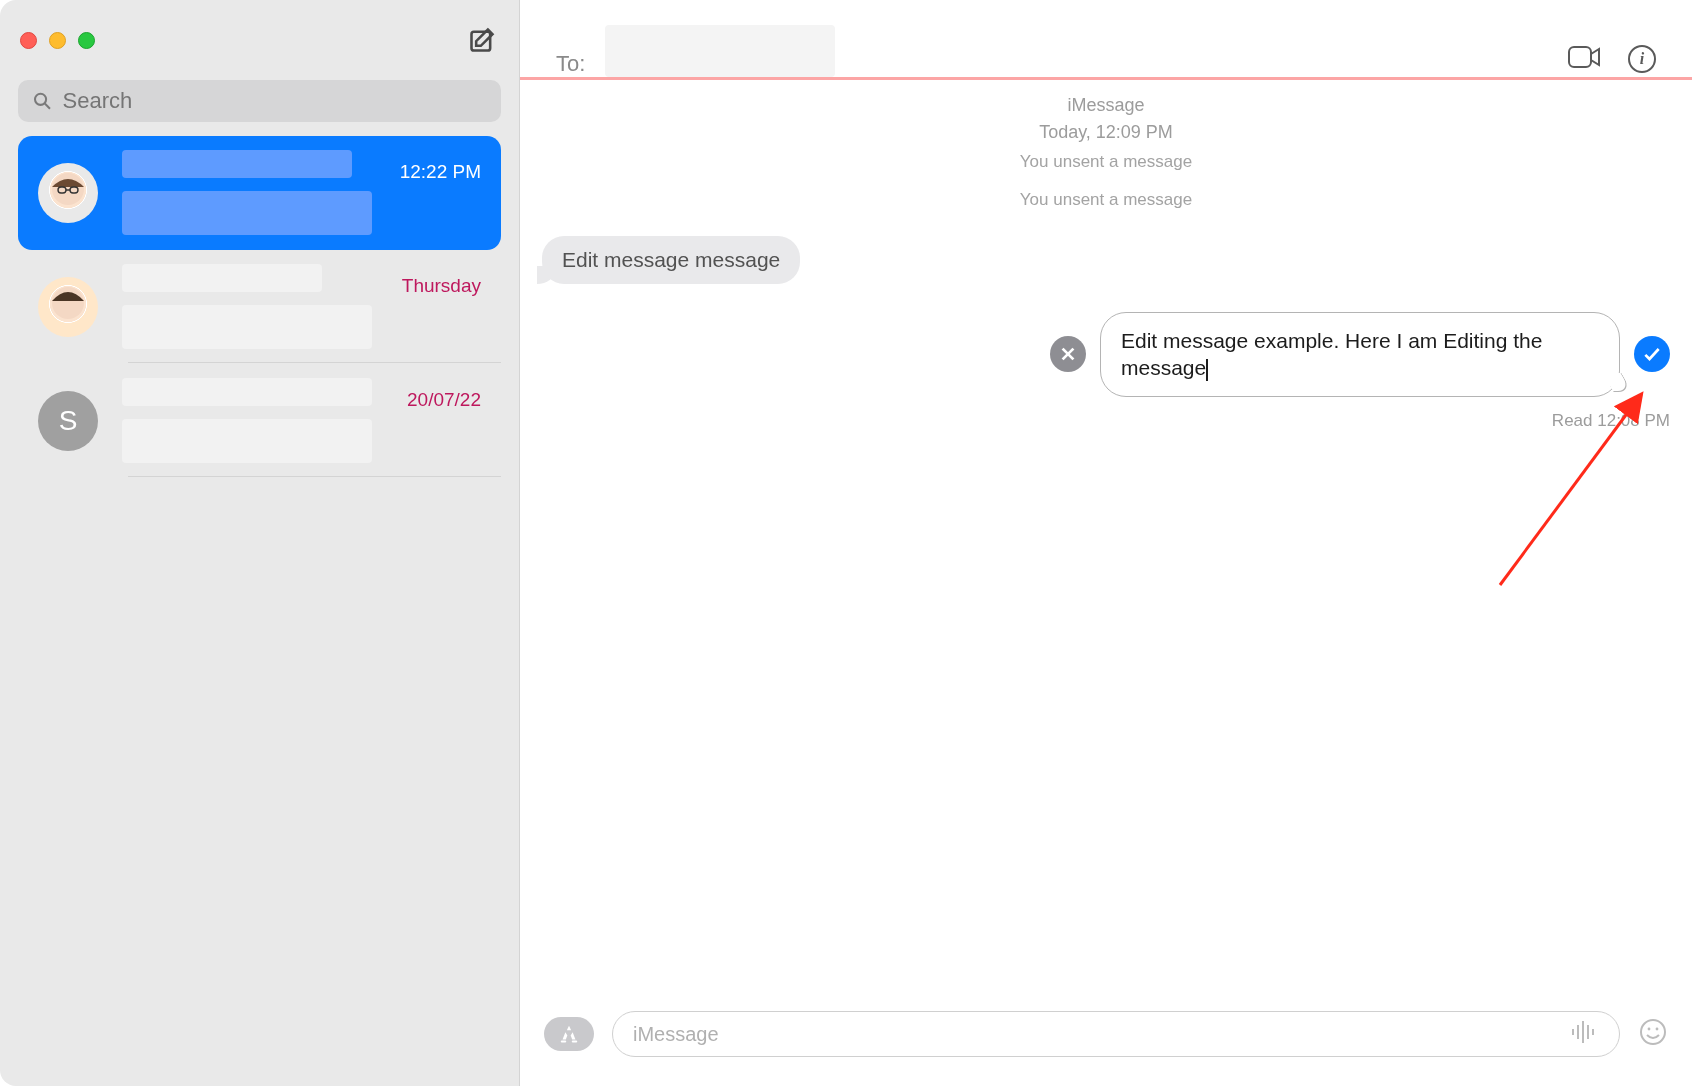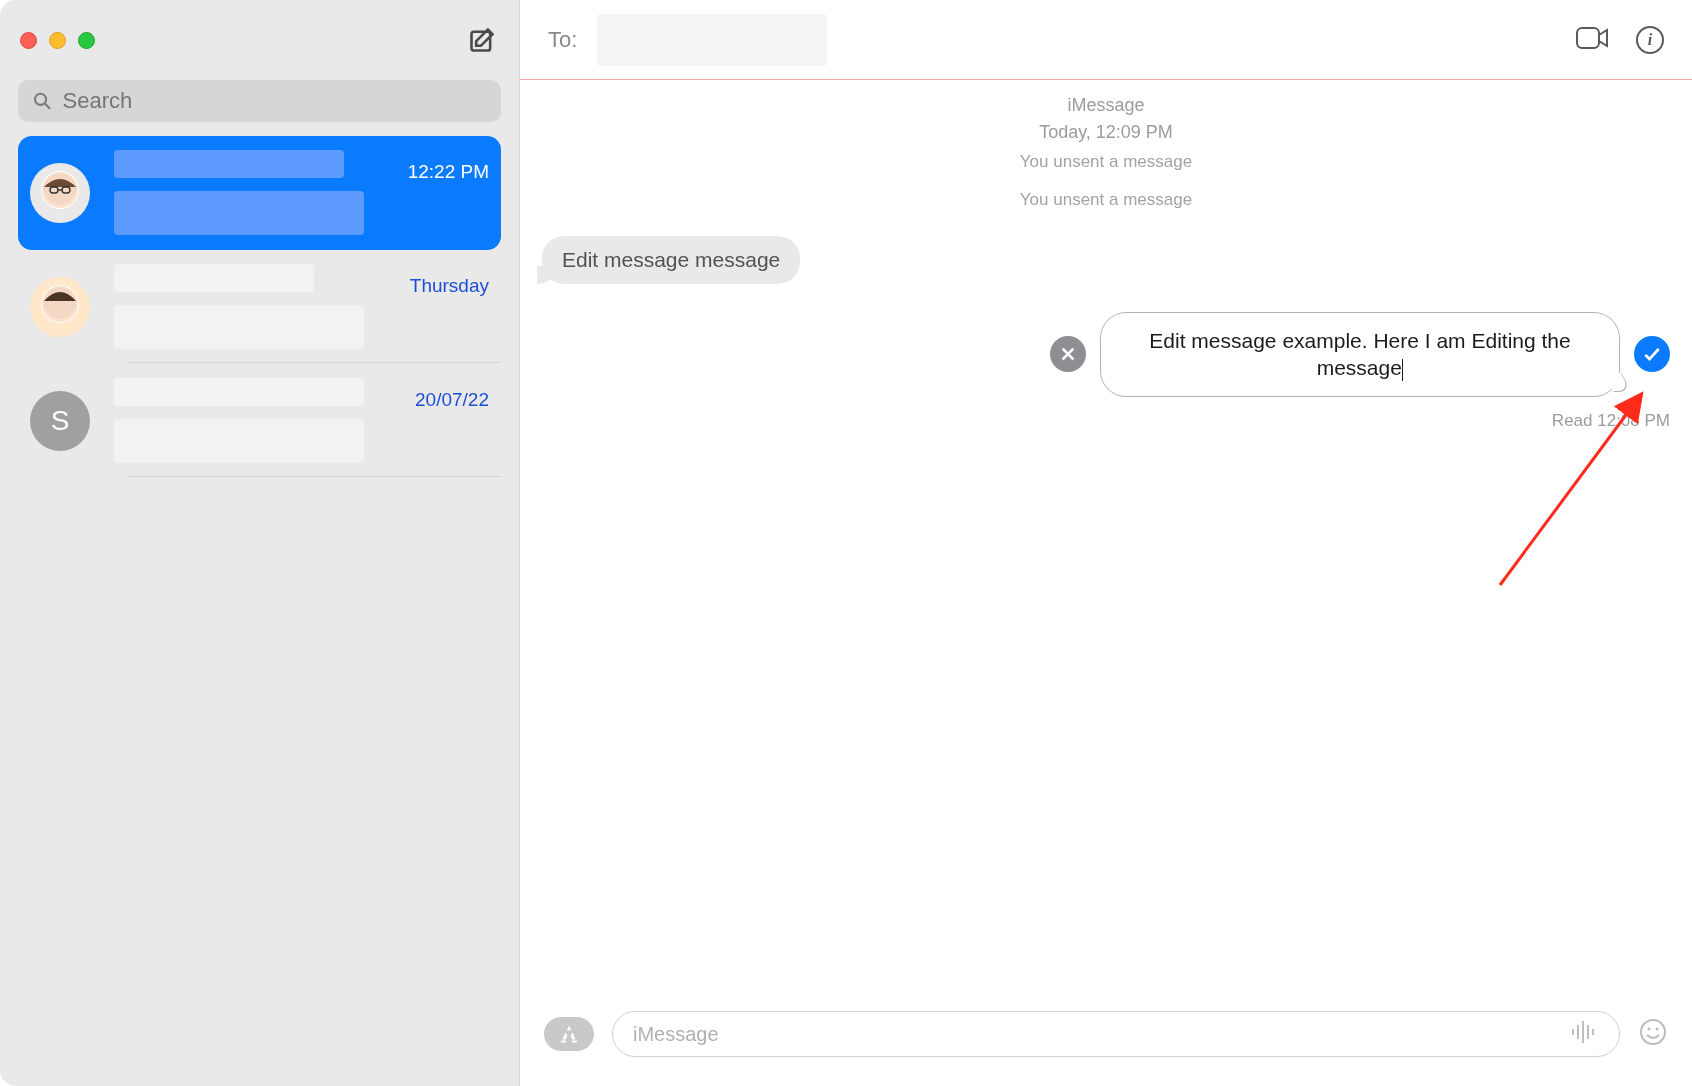--- a/index.html
+++ b/index.html
@@ -55,21 +55,21 @@
   .search-box svg { width: 22px; height: 22px; stroke:#7a7a7a; fill:none; stroke-width:2.4; }
   .search-input {
     border: none; background: transparent; outline: none;
     font-size: 22px; color:#4c1d95; margin-left: 10px; width: 100%;
   }
 
   .conv-list { padding: 0 18px; overflow-y: auto; }
   .conv-item {
     display: flex;
     align-items: center;
-    padding: 14px 12px;
+    padding: 14px 20px;
     border-radius: 14px;
     gap: 24px;
     border-bottom: 1px solid rgba(0,0,0,0);
     position: relative;
   }
   .conv-item.selected { background: #0a7bff; color: #fff; }
   .conv-item:not(.selected)::after {
     content:""; position:absolute; left:110px; right:0; bottom:0;
     height:1px; background:#d4d4d4;
   }
@@ -87,44 +87,44 @@
   .conv-body { flex:1; min-width:0; }
   .conv-row1 { display:flex; align-items:baseline; }
   .conv-name-redact {
     height: 28px; background: rgba(255,255,255,0.6); border-radius:4px;
     width: 230px;
   }
   .conv-item.selected .conv-name-redact { background: rgba(130,170,255,0.7); }
   .conv-time {
     margin-left: auto;
     font-size: 19px;
-    color:#1d4ed8;
+    color:#be185d;
     white-space: nowrap;
   }
   .conv-item.selected .conv-time { color:#fff; }
   .conv-preview-redact {
     margin-top: 8px;
     height: 44px; width: 250px;
     background: rgba(255,255,255,0.6); border-radius:4px;
   }
   .conv-item.selected .conv-preview-redact { background: rgba(130,170,255,0.7); }
 
   
   .main {
     flex: 1;
     display: flex;
     flex-direction: column;
     background: #ffffff;
   }
   .header {
     height: 80px;
-    border-bottom: 1px solid #fca5a5;
-    display: flex;
-    align-items: center;
-    padding: 0 28px;
+    border-bottom: 3px solid #fca5a5;
+    display: flex;
+    align-items: flex-end;
+    padding: 0 36px;
     gap: 12px;
   }
   .to-label { font-size: 22px; color:#8a8a8a; }
   .to-redact { width: 230px; height: 52px; background:#f4f4f4; border-radius:4px; margin-left:8px; }
   .header-actions { margin-left: auto; display:flex; gap: 28px; align-items:center; color:#5a5a5a; }
   .header-actions svg { width: 32px; height: 32px; stroke: currentColor; fill:none; stroke-width:2; }
   .info-circle { width:28px; height:28px; border:2.5px solid #5a5a5a; border-radius:50%; display:flex; align-items:center; justify-content:center; font-size:16px; font-weight:600; color:#5a5a5a; font-style:italic; font-family: Georgia, serif;}
 
   .thread {
     flex:1;
@@ -153,21 +153,20 @@
     border-bottom-right-radius: 18px 14px;
     transform: rotate(0deg);
   }
 
   .edit-row {
     margin-top: 28px;
     display:flex;
     align-items:center;
     gap: 14px;
     justify-content:flex-end;
-    text-align:center;
   }
   .circle-btn {
     width: 36px; height: 36px; border-radius:50%;
     display:flex; align-items:center; justify-content:center;
     flex-shrink:0;
   }
   .cancel-btn { background:#8e8e93; color:#fff; }
   .cancel-btn svg{ width:18px; height:18px; stroke:#fff; stroke-width:3; fill:none;}
   .confirm-btn { background:#0a7bff; color:#fff; }
   .confirm-btn svg{ width:20px; height:20px; stroke:#fff; stroke-width:3.2; fill:none; }

